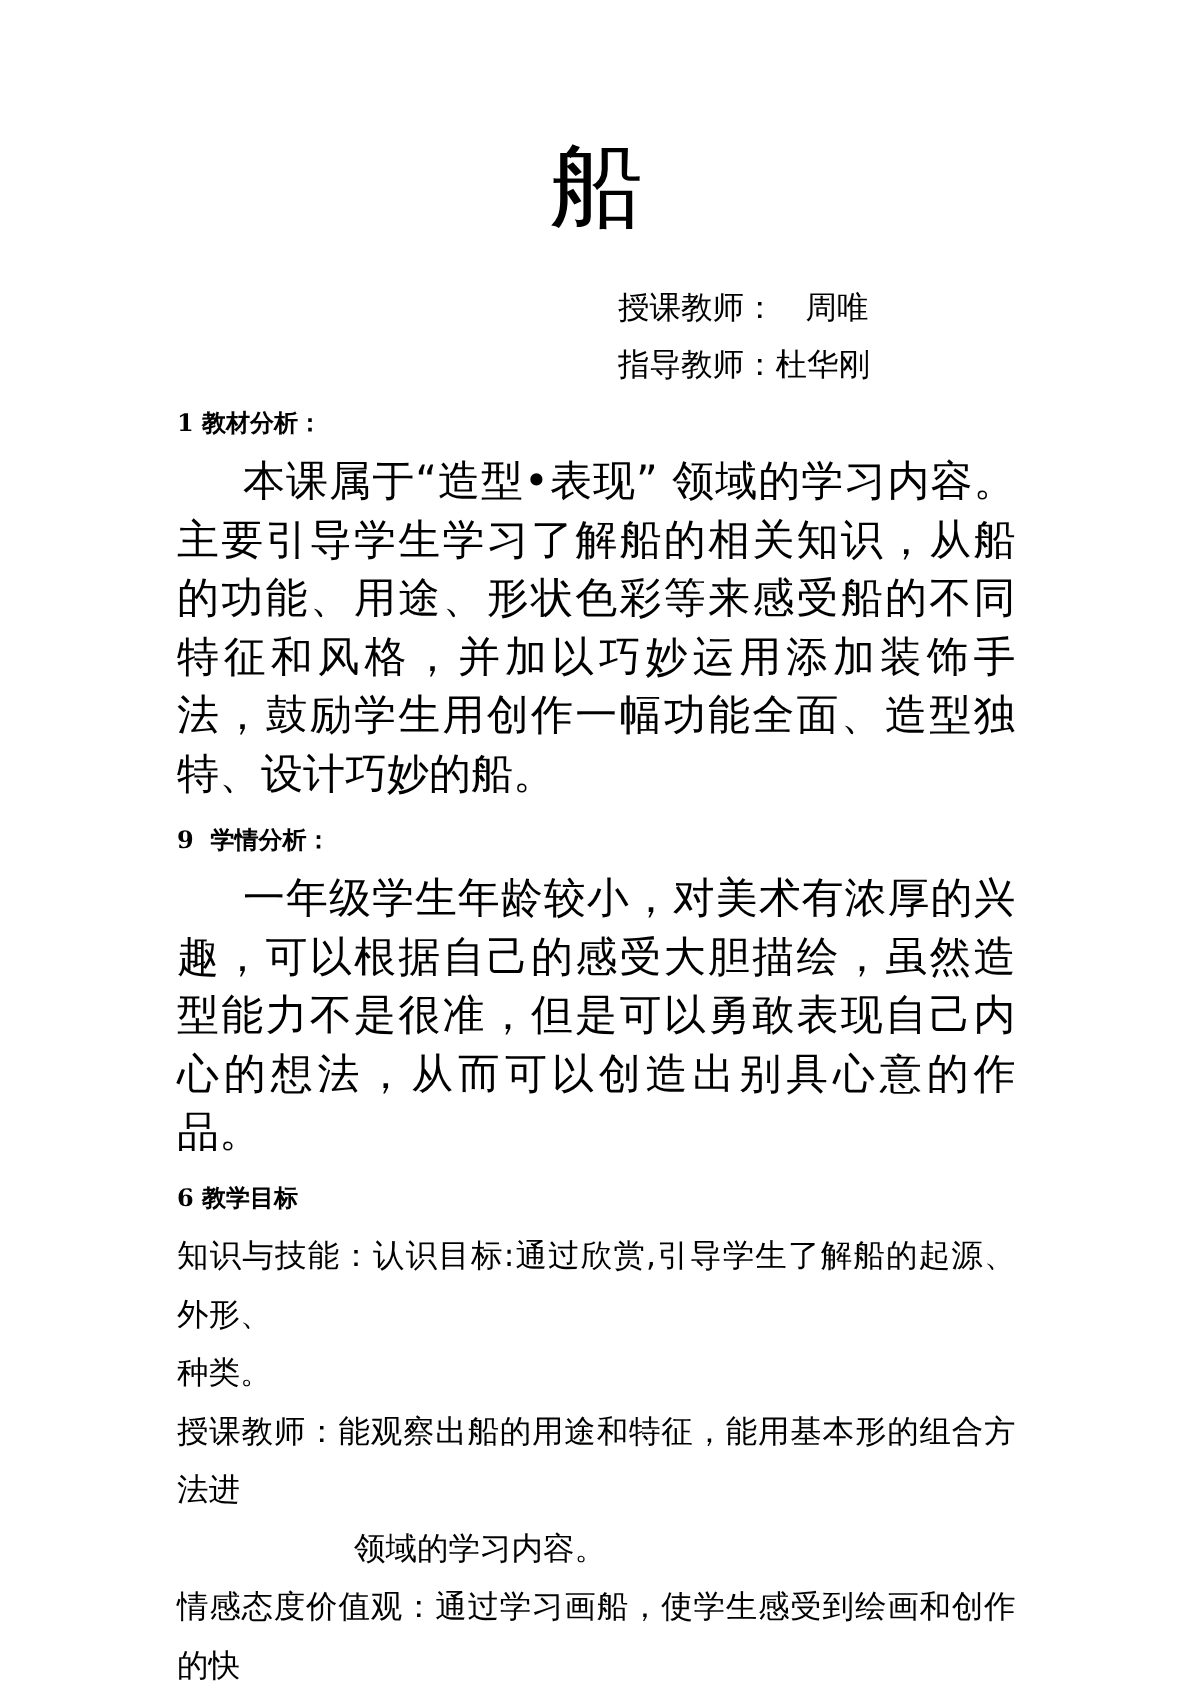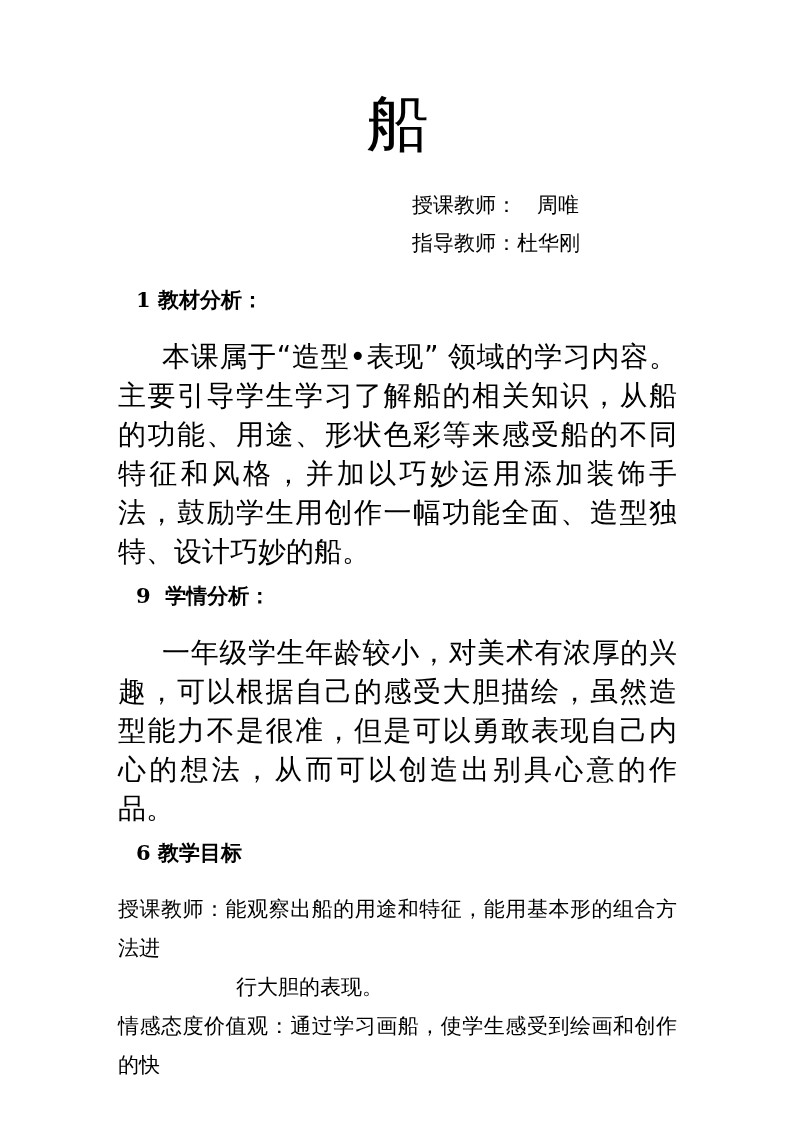--- a/index.html
+++ b/index.html
@@ -43,26 +43,26 @@
   .credit-line {
     font-size: 21px;
     line-height: 38px;
     font-family: "DejaVu Sans", "Liberation Sans", sans-serif;
     padding-left: 294px;
     white-space: pre;
   }
 
   
   .section-heading {
-    font-size: 21px;
+    font-size: 16px;
     line-height: 39px;
     font-weight: bold;
     font-family: "DejaVu Serif", "Liberation Serif", serif;
     white-space: pre;
-    margin: 18px;
+    margin: 0;
   }
   .heading-gap {
     margin-top: 5px;
   }
 
   
   .body-par {
     font-size: 28px;
     line-height: 39px;
     font-family: "DejaVu Sans", "Liberation Sans", sans-serif;
@@ -107,24 +107,28 @@
     </div>
 
     <div>
       <div class="section-heading heading-gap">9  学情分析：</div>
       <p class="body-par">一年级学生年龄较小，对美术有浓厚的兴趣，可以根据自己的感受大胆描绘，虽然造型能力不是很准，但是可以勇敢表现自己内心的想法，从而可以创造出别具心意的作品。</p>
     </div>
 
     <div>
       <div class="section-heading heading-gap">6 教学目标</div>
 
+      <div>
+        <div class="goal-line">知识与技能：认识目标:通过欣赏,引导学生了解船的起源、外形、</div>
+        <div class="goal-line">种类。</div>
+      </div>
 
       <div>
         <div class="goal-line">授课教师：能观察出船的用途和特征，能用基本形的组合方法进</div>
-        <div class="goal-line goal-cont-a">行大胆的表现。</div>
+        <div class="goal-line goal-cont-a">领域的学习内容。</div>
       </div>
 
       <div>
         <div class="goal-line">情感态度价值观：通过学习画船，使学生感受到绘画和创作的快</div>
       </div>
     </div>
 
   </div>
 </div>
 

